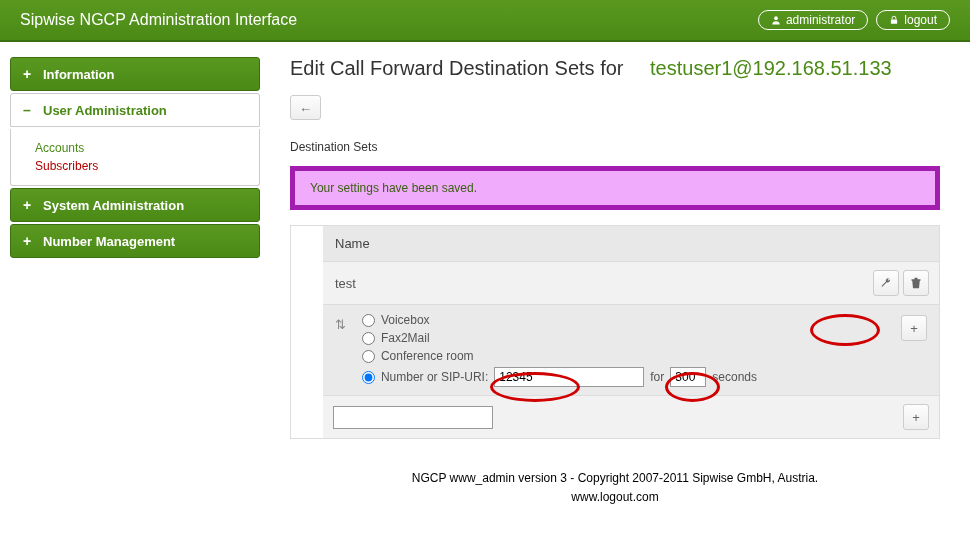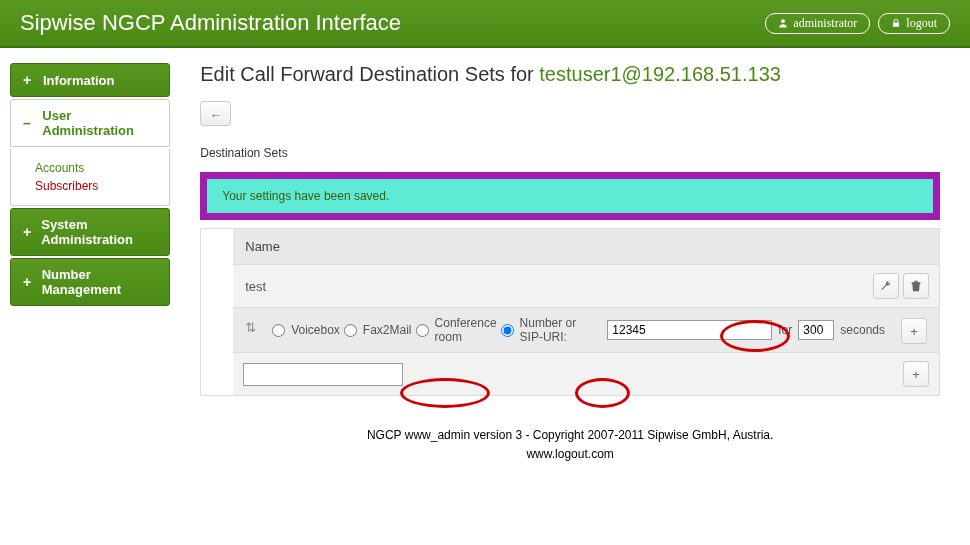--- a/index.html
+++ b/index.html
@@ -6,33 +6,32 @@
 body { font-family: Arial, Helvetica, sans-serif; font-size: 13px; color: #333; background: #fff; }
 
 .header-bar {
   background: linear-gradient(#5a9820, #4a8a15);
   padding: 10px 20px;
   display: flex;
   justify-content: space-between;
   align-items: center;
   border-bottom: 2px solid #3a7010;
 }
-.header-title { color: #fff; font-size: 22px; font-weight: normal; }
+.header-title { color: #fff; font-size: 16px; font-weight: normal; }
 .header-buttons { display: flex; gap: 8px; }
 .header-btn {
   border: 1px solid #fff;
   border-radius: 10px;
   padding: 2px 12px;
   color: #fff;
   font-size: 12px;
   display: inline-flex;
   align-items: center;
   gap: 5px;
   cursor: pointer;
-  font-family: Liberation Serif, serif;
 }
 .header-btn svg { width: 10px; height: 10px; fill: #fff; }
 
 .container { display: flex; padding: 15px 10px; gap: 30px; }
 
 .sidebar { width: 250px; }
 .sidebar-item {
   background: linear-gradient(#5a9820, #4a8a15);
   border: 1px solid #3a7010;
   color: #fff;
@@ -59,42 +58,42 @@
   padding: 10px 24px;
   margin-bottom: 2px;
   border-radius: 0 0 3px 3px;
 }
 .sidebar-submenu a { display: block; text-decoration: none; font-size: 12px; padding: 2px 0; }
 .link-green { color: #4a8a15; }
 .link-red { color: #b00000; }
 
 .main { flex: 1; padding-right: 20px; }
 .page-title { font-size: 20px; font-weight: normal; margin-bottom: 15px; }
-.page-title .user-link { color: #4a8a15; }
+.page-title .user-link { color: #4a8a15; margin-left: 21px; }
 
 .back-btn {
   display: inline-block;
   border: 1px solid #ccc;
   border-radius: 3px;
   padding: 4px 8px;
   background: linear-gradient(#fdfdfd, #eee);
   cursor: pointer;
   margin-bottom: 20px;
   color: #666;
 }
 
 .section-title { font-size: 12px; font-weight: normal; margin-bottom: 12px; }
 
 .flash-message {
-  background: #5eead4;
-  border: 7px solid #a21caf;
+  background: #f0abfc;
+  border: 5px solid #a21caf;
   padding: 10px 15px;
   color: #3a6010;
   font-size: 12px;
-  margin-bottom: 8px;
+  margin-bottom: 15px;
 }
 
 .table-wrap { border: 1px solid #ddd; padding-left: 32px; }
 .table-header { background: #e8e8e8; padding: 10px 12px; font-size: 13px; color: #444; border-bottom: 1px solid #ddd; }
 .row-main {
   display: flex; justify-content: space-between; align-items: center;
   padding: 8px 10px 8px 12px; border-bottom: 1px solid #ddd; background: #f2f2f2;
 }
 .row-main-label { color: #555; }
 .row-actions { display: flex; gap: 4px; }
@@ -105,25 +104,25 @@
   color: #666; cursor: pointer;
 }
 .icon-btn svg { width: 12px; height: 12px; fill: #666; }
 
 .dest-row {
   display: flex; align-items: flex-start;
   padding: 8px 12px; background: #eaeaea; border-bottom: 1px solid #ddd;
   gap: 16px;
 }
 .drag-handle { color: #888; cursor: move; padding-top: 4px; }
-.radio-group { display: flex; gap: 4px; flex: 1; }
+.radio-group { display: flex; flex-direction: column; gap: 4px; flex: 1; }
 .radio-line { display: flex; align-items: center; gap: 6px; font-size: 12px; color: #555; }
 .radio-line input[type=radio] { margin: 0; }
 .inline-input { border: 1px solid #999; padding: 2px 4px; font-size: 12px; }
-.uri-input { width: 204px; }
+.uri-input { width: 150px; }
 .dur-input { width: 36px; }
 .add-btn-wrap { padding-top: 2px; }
 
 .footer-row {
   display: flex; justify-content: space-between; align-items: center;
   padding: 8px 10px; background: #f2f2f2;
 }
 .footer-row input { border: 1px solid #999; padding: 3px; width: 160px; }
 
 .red-ellipse {

